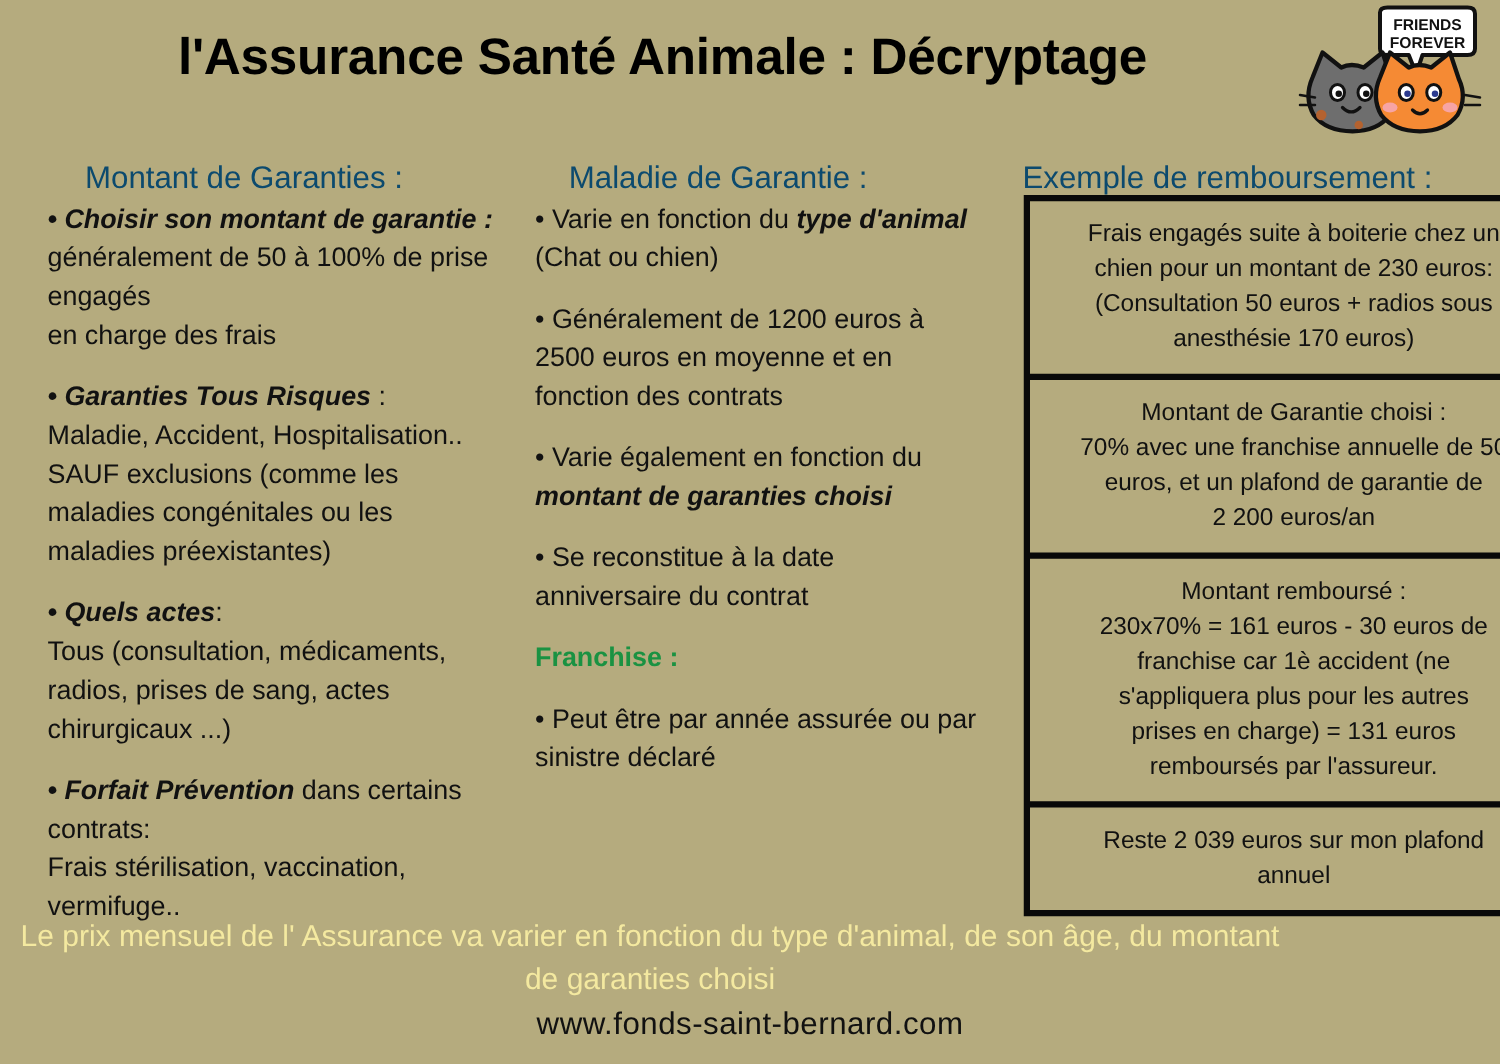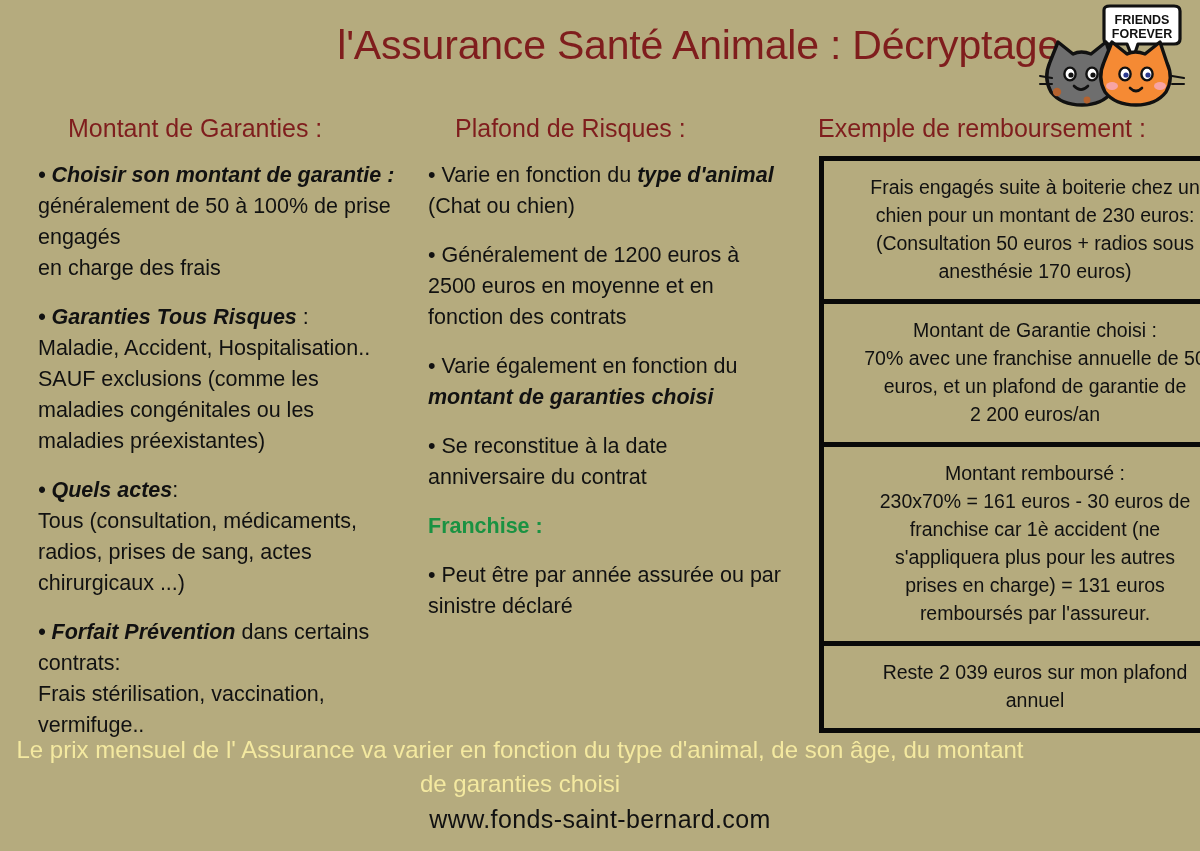--- a/index.html
+++ b/index.html
@@ -15,45 +15,45 @@
     overflow: hidden;
     position: relative;
   }
 
   
   .page-title {
     position: absolute;
     left: 0;
     top: 22px;
     width: 1060px;
-    text-align: right;
+    text-align: center;
     font-size: 41px;
-    font-weight: 400;
+    font-weight: 700;
     letter-spacing: -0.2px;
-    color: #7f1d1d;
+    color: #000000;
     white-space: nowrap;
   }
 
   
   .logo {
     position: absolute;
     right: 8px;
     top: 4px;
     width: 160px;
     height: 108px;
   }
   .logo svg { display: block; }
 
   
   .col-head {
     position: absolute;
-    top: 114px;
+    top: 128px;
     font-size: 25px;
     font-weight: 400;
-    color: #7f1d1d;
+    color: #0c4a6e;
     white-space: nowrap;
   }
   .col-head.c1 { left: 68px; }
   .col-head.c2 { left: 455px; }
   .col-head.c3 { left: 818px; }
 
   
   .col {
     position: absolute;
     top: 160px;
@@ -151,21 +151,21 @@
       <ellipse cx="115" cy="70" rx="5.6" ry="6.4" fill="#ffffff" stroke="#111111" stroke-width="2.4"></ellipse>
       <circle cx="94" cy="71" r="2.6" fill="#2b3a8f"></circle>
       <circle cx="116" cy="71" r="2.6" fill="#2b3a8f"></circle>
       <path d="M98 84 Q104 90 110 84" fill="none" stroke="#111111" stroke-width="2.6" stroke-linecap="round"></path>
       <path d="M140 72 L152 74 M140 80 L152 80" stroke="#111111" stroke-width="2" stroke-linecap="round"></path>
     </g>
   </svg>
 </div>
 
 <div class="col-head c1">Montant de Garanties :</div>
-<div class="col-head c2">Plafond de Risques :</div>
+<div class="col-head c2">Maladie de Garantie :</div>
 <div class="col-head c3">Exemple de remboursement :</div>
 
 <div class="col c1">
 
   <div class="block">
     <p><span class="b">• Choisir son montant de garantie :</span></p>
     <p>généralement de 50 à 100% de prise</p>
     <p>engagés</p>
     <p>en charge des frais</p>
   </div>

